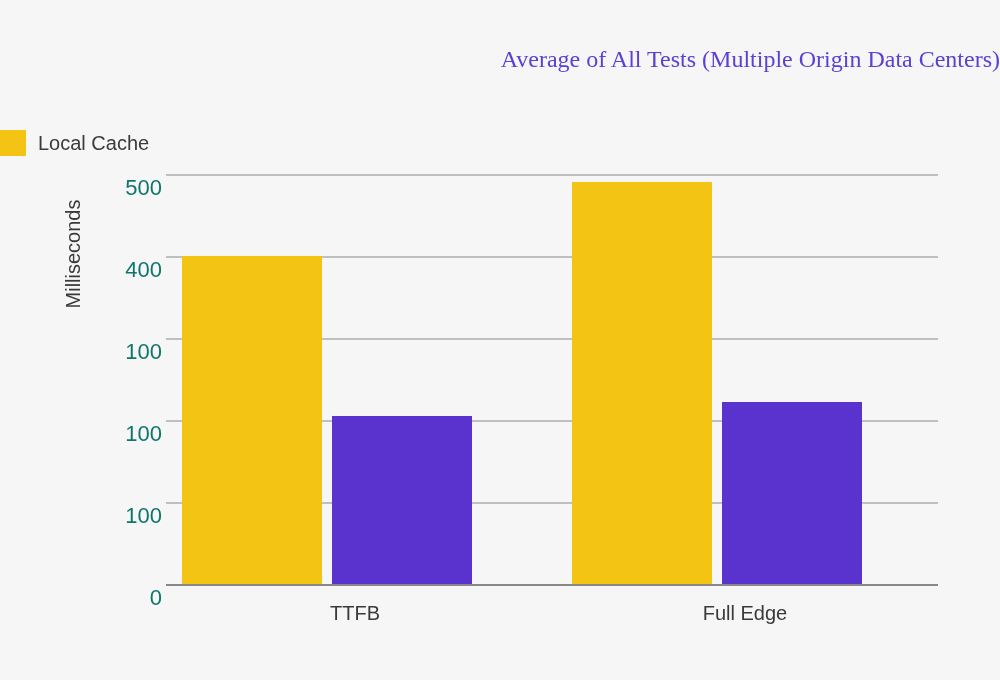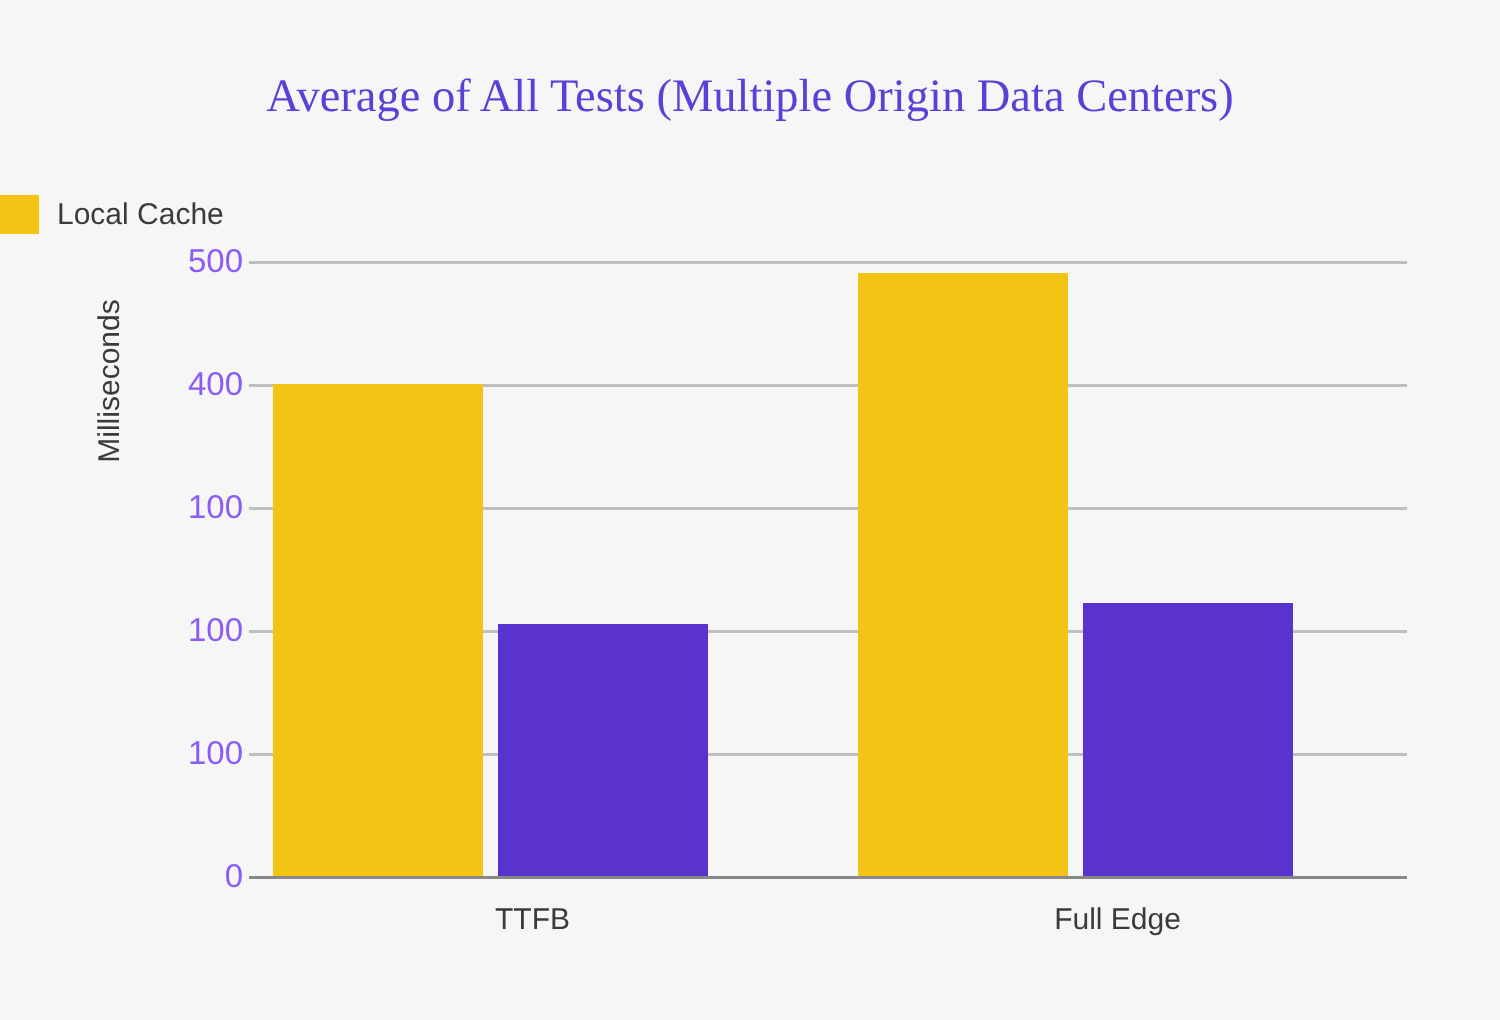--- a/index.html
+++ b/index.html
@@ -7,23 +7,23 @@
   body {
     width:1000px; height:680px;
     background:#f7f6f6;
     font-family: Georgia, 'Times New Roman', serif;
     position:relative;
     overflow:hidden;
   }
   .title {
     position:absolute;
     top:46px; left:0; width:1000px;
-    text-align:center;
+    text-align:right;
     color:#5b3fd6;
-    font-size:31px;
+    font-size:24px;
     font-weight:400;
   }
   .legend {
     position:absolute;
     top:130px; left:0; width:1000px;
     display:flex; gap:54px;
     font-family: -apple-system, "Segoe UI", Arial, sans-serif;
     font-size:20px;
     color:#3b3b3b;
   }
@@ -55,22 +55,23 @@
     border-top:2px solid #888;
   }
 
   .ytick {
     position:absolute;
     right:838px; 
     width:70px;
     text-align:right;
     font-family:-apple-system,"Segoe UI",Arial,sans-serif;
     font-size:22px;
-    color:#8b5cf6;
+    color:#0f766e;
     transform:translateY(-50%);
+    margin-top:14px;
   }
   .ytick.t500{ top:174px }
   .ytick.t400{ top:256px }
   .ytick.t300{ top:338px }
   .ytick.t200{ top:420px }
   .ytick.t100{ top:502px }
   .ytick.t0  { top:584px }
 
   .ylabel {
     position:absolute;

